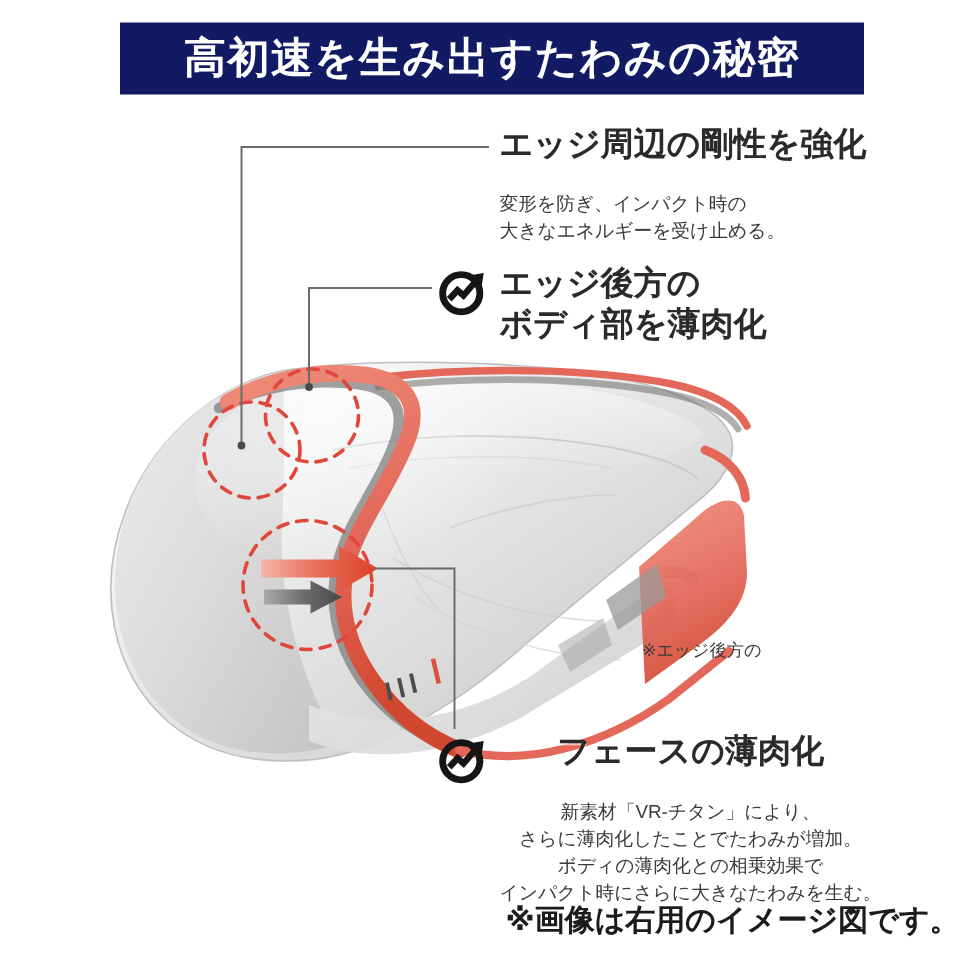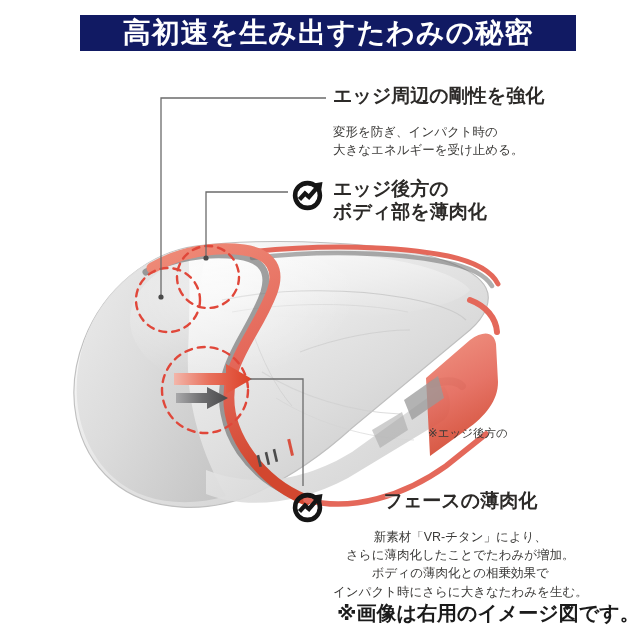--- a/index.html
+++ b/index.html
@@ -8,39 +8,39 @@
     background:#ffffff;
     font-family:"Liberation Serif","DejaVu Serif",serif;
     overflow:hidden;
     position:relative;
     -webkit-font-smoothing:antialiased;
   }
   #page{position:relative;width:640px;height:640px;overflow:hidden;background:#fff;}
 
   
   .banner{
-    position:absolute;left:80px;top:15px;width:496px;height:36px;
+    position:absolute;left:80px;top:15px;width:496px;height:48px;
     background:#111a63;
     display:flex;align-items:center;justify-content:center;
   }
   .banner-text{
     color:#ffffff;
     font-family:"DejaVu Sans","Liberation Sans",sans-serif;
     font-size:28px;font-weight:700;letter-spacing:1px;
     line-height:1;white-space:nowrap;
   }
 
   
   .illus{position:absolute;left:0;top:0;width:640px;height:640px;}
 
   
   .ann{position:absolute;}
   .ann-head{
     font-family:"DejaVu Sans","Liberation Sans",sans-serif;
-    font-size:19px;font-weight:700;color:#2c2a28;
+    font-size:22px;font-weight:700;color:#2c2a28;
     line-height:1.22;white-space:nowrap;
     text-shadow:0 1px 0 rgba(255,255,255,.6);
   }
   .ann-body{
     font-family:Liberation Sans, sans-serif;
     font-size:12.5px;font-weight:400;color:#3b3a38;
     line-height:1.45;white-space:nowrap;margin-top:16px;
   }
   .ann-body div{white-space:nowrap;}
 

